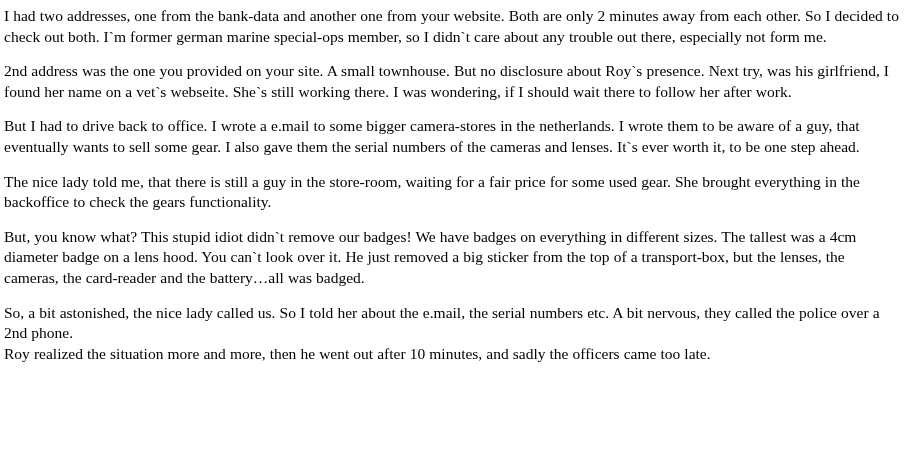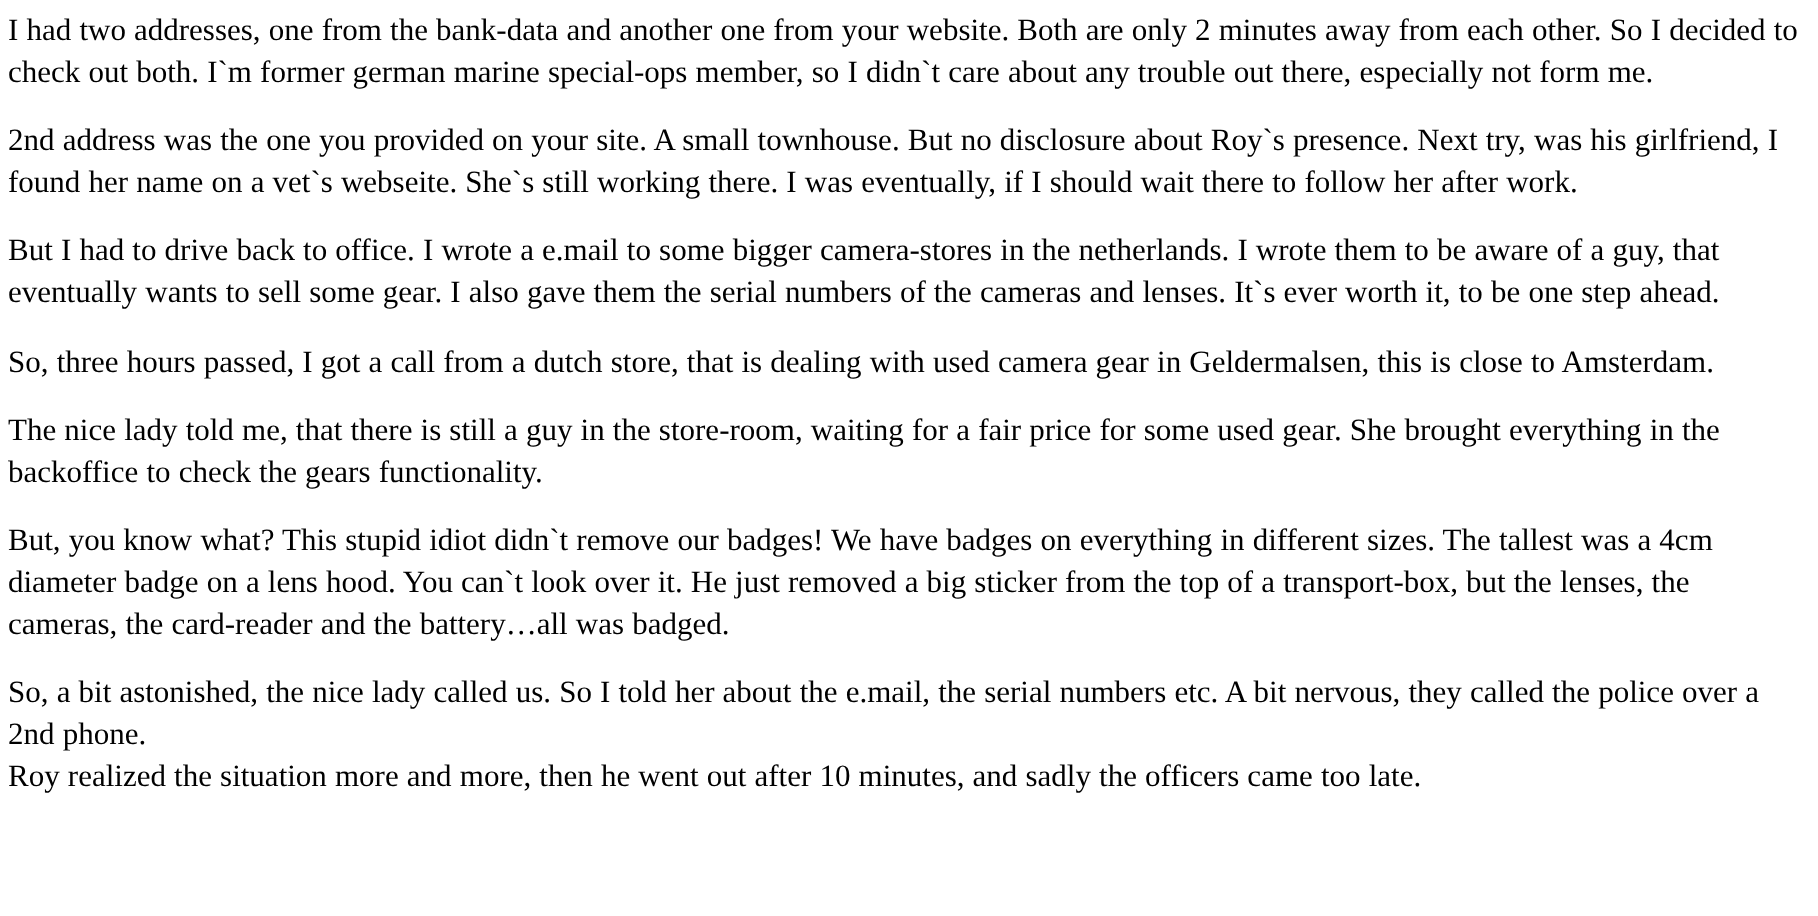--- a/index.html
+++ b/index.html
@@ -28,20 +28,19 @@
   }
   .para:last-child {
     margin-bottom: 16px;
   }
 </style>
 </head>
 <body>
 
 <div class="doc">
   <p class="para">I had two addresses, one from the bank-data and another one from your website. Both are only 2 minutes away from each other. So I decided to check out both. I`m former german marine special-ops member, so I didn`t care about any trouble out there, especially not form me.</p>
-  <p class="para">2nd address was the one you provided on your site. A small townhouse. But no disclosure about Roy`s presence. Next try, was his girlfriend, I found her name on a vet`s webseite. She`s still working there. I was eventually, if I should wait there to follow her after work.</p>
+  <p class="para">2nd address was the one you provided on your site. A small townhouse. But no disclosure about Roy`s presence. Next try, was his girlfriend, I found her name on a vet`s webseite. She`s still working there. I was wondering, if I should wait there to follow her after work.</p>
   <p class="para">But I had to drive back to office. I wrote a e.mail to some bigger camera-stores in the netherlands. I wrote them to be aware of a guy, that eventually wants to sell some gear. I also gave them the serial numbers of the cameras and lenses. It`s ever worth it, to be one step ahead.</p>
-  <p class="para">So, three hours passed, I got a call from a dutch store, that is dealing with used camera gear in Geldermalsen, this is close to Amsterdam.</p>
   <p class="para">The nice lady told me, that there is still a guy in the store-room, waiting for a fair price for some used gear. She brought everything in the backoffice to check the gears functionality.</p>
   <p class="para">But, you know what? This stupid idiot didn`t remove our badges! We have badges on everything in different sizes. The tallest was a 4cm diameter badge on a lens hood. You can`t look over it. He just removed a big sticker from the top of a transport-box, but the lenses, the cameras, the card-reader and the battery…all was badged.</p>
   <p class="para" style="white-space: pre-line;">So, a bit astonished, the nice lady called us. So I told her about the e.mail, the serial numbers etc. A bit nervous, they called the police over a 2nd phone.
 Roy realized the situation more and more, then he went out after 10 minutes, and sadly the officers came too late.</p>
 </div>
 
 </body></html>

